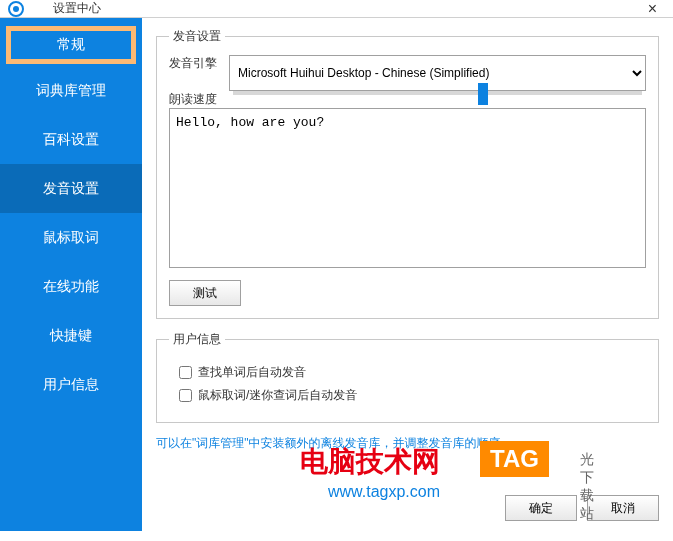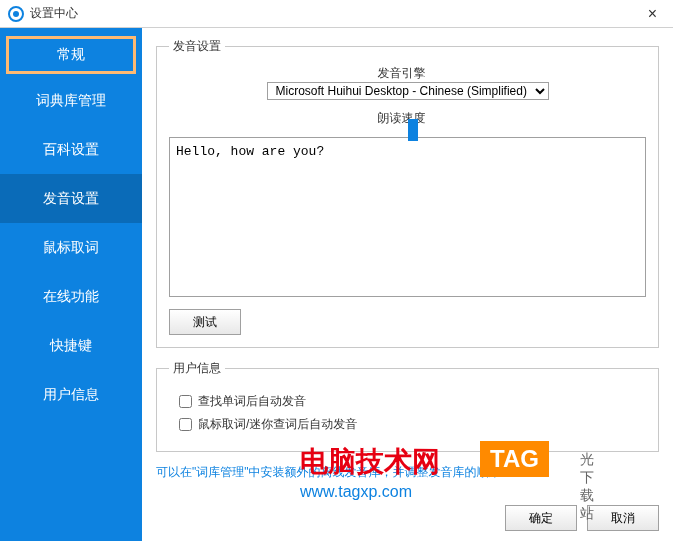--- a/index.html
+++ b/index.html
@@ -1,55 +1,55 @@
 <!DOCTYPE html>
 <html><head>
   <meta charset="utf-8">
   <style>
     * { margin: 0; padding: 0; box-sizing: border-box; font-family: "Microsoft YaHei", "SimSun", sans-serif; }
     body { width: 673px; height: 541px; background: #fff; overflow: hidden; position: relative; }
     
-    .titlebar { height: 28px; border-bottom: 1px solid #d0d0d0; display: flex; align-items: center; padding: 0 8px; }
+    .titlebar { height: 18px; border-bottom: 1px solid #d0d0d0; display: flex; align-items: center; padding: 0 8px; gap: 23px; }
     .titlebar .app-icon { width: 16px; height: 16px; margin-right: 6px; }
     .titlebar .title { font-size: 12px; color: #333; flex: 1; }
     .titlebar .close { font-size: 16px; color: #333; cursor: pointer; padding: 0 8px; }
     
     .main { display: flex; height: 513px; }
     
     .sidebar { width: 142px; background: #0d82e0; display: flex; flex-direction: column; padding-top: 6px; }
     .sidebar-item { height: 49px; display: flex; align-items: center; justify-content: center; color: #fff; font-size: 14px; cursor: pointer; }
-    .sidebar-item.highlighted { border: 3px solid #fdba74; margin: 2px 6px; height: 38px; }
+    .sidebar-item.highlighted { border: 5px solid #fdba74; margin: 2px 6px; height: 38px; }
     .sidebar-item.active { background: #0a6bb8; }
     
     .content { flex: 1; padding: 10px 14px; position: relative; }
     
     fieldset { border: 1px solid #c8c8c8; padding: 10px 12px 12px; margin-bottom: 12px; }
     legend { font-size: 12px; color: #333; padding: 0 4px; }
     
-    .row { display: flex; align-items: center; margin-bottom: 10px; flex-direction: column; }
+    .row { display: flex; align-items: flex-start; margin-bottom: 0; }
     .row-label { width: 60px; font-size: 12px; color: #333; }
     
     select { flex: 1; height: 36px; font-size: 12px; border: 1px solid #a0a0a0; background: #fff; padding: 0 4px; }
     
     .slider-track { flex: 1; height: 4px; background: #d8d8d8; position: relative; margin: 0 4px; }
     .slider-thumb { position: absolute; top: -8px; width: 10px; height: 22px; background: #0d82e0; cursor: pointer; }
     
     textarea { width: 100%; height: 160px; border: 1px solid #a0a0a0; font-size: 13px; padding: 6px; resize: none; font-family: Liberation Mono, monospace; }
     
     .test-btn { margin-top: 8px; width: 72px; height: 26px; border: 1px solid #a0a0a0; background: linear-gradient(#fff, #e8e8e8); font-size: 12px; cursor: pointer; }
     
     .checkbox-row { display: flex; align-items: center; margin: 6px 0; padding-left: 10px; }
     .checkbox-row input { margin-right: 6px; }
     .checkbox-row label { font-size: 12px; color: #333; }
     
     .hint { font-size: 12px; color: #0d82e0; margin-top: 4px; }
     
     .watermark { position: absolute; bottom: 40px; left: 300px; pointer-events: none; }
     .wm-main { font-size: 28px; font-weight: bold; color: #e60012; }
-    .wm-sub { font-size: 16px; color: #0d82e0; text-align: left; margin-top: 2px; }
+    .wm-sub { font-size: 16px; color: #0d82e0; text-align: right; margin-top: 2px; }
     .wm-tag { position: absolute; left: 180px; top: -2px; background: #ff8a00; color: #fff; font-size: 24px; font-weight: bold; padding: 4px 10px; text-align: right; }
     .wm-extra { position: absolute; left: 280px; top: 8px; font-size: 14px; color: #666; }
     
     .footer { position: absolute; bottom: 10px; right: 14px; display: flex; gap: 10px; border-radius: 9px; }
     .footer button { width: 72px; height: 26px; border: 1px solid #a0a0a0; background: linear-gradient(#fff, #e8e8e8); font-size: 12px; cursor: pointer; }
   </style>
 </head>
 <body>
 
 <div class="titlebar">

